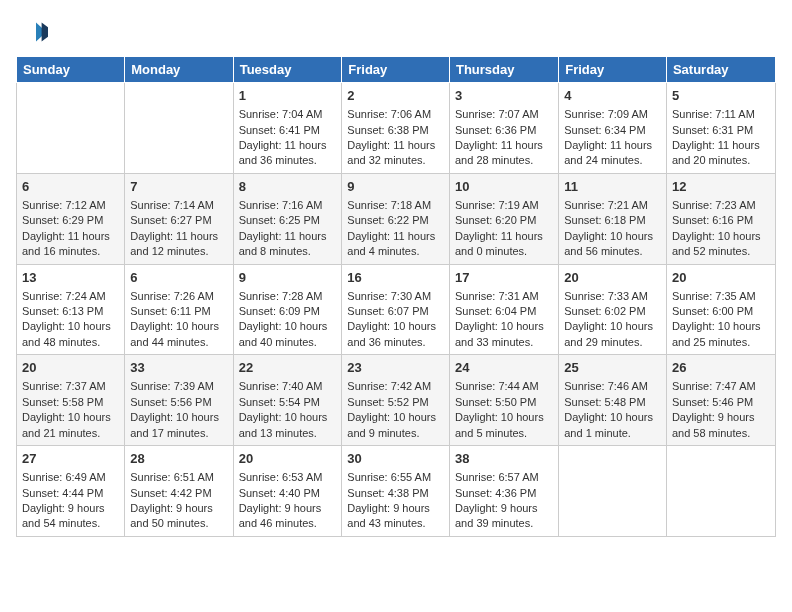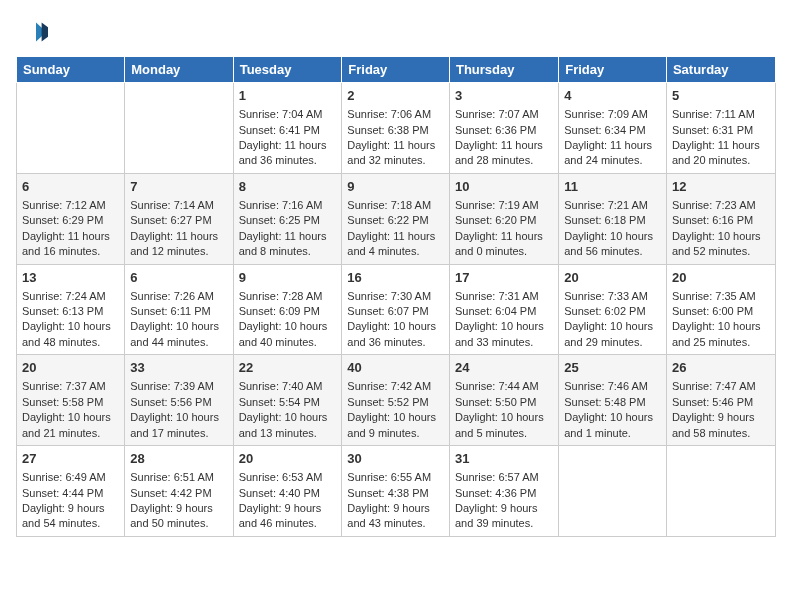--- a/index.html
+++ b/index.html
@@ -146,28 +146,28 @@
         <td><span class="day-num">9</span>Sunrise: 7:28 AM<br>Sunset: 6:09 PM<br>Daylight: 10 hours and 40 minutes.</td>
         <td><span class="day-num">16</span>Sunrise: 7:30 AM<br>Sunset: 6:07 PM<br>Daylight: 10 hours and 36 minutes.</td>
         <td><span class="day-num">17</span>Sunrise: 7:31 AM<br>Sunset: 6:04 PM<br>Daylight: 10 hours and 33 minutes.</td>
         <td><span class="day-num">20</span>Sunrise: 7:33 AM<br>Sunset: 6:02 PM<br>Daylight: 10 hours and 29 minutes.</td>
         <td><span class="day-num">20</span>Sunrise: 7:35 AM<br>Sunset: 6:00 PM<br>Daylight: 10 hours and 25 minutes.</td>
       </tr>
       <tr>
         <td><span class="day-num">20</span>Sunrise: 7:37 AM<br>Sunset: 5:58 PM<br>Daylight: 10 hours and 21 minutes.</td>
         <td><span class="day-num">33</span>Sunrise: 7:39 AM<br>Sunset: 5:56 PM<br>Daylight: 10 hours and 17 minutes.</td>
         <td><span class="day-num">22</span>Sunrise: 7:40 AM<br>Sunset: 5:54 PM<br>Daylight: 10 hours and 13 minutes.</td>
-        <td><span class="day-num">40</span>Sunrise: 7:42 AM<br>Sunset: 5:52 PM<br>Daylight: 10 hours and 9 minutes.</td>
+        <td><span class="day-num">23</span>Sunrise: 7:42 AM<br>Sunset: 5:52 PM<br>Daylight: 10 hours and 9 minutes.</td>
         <td><span class="day-num">24</span>Sunrise: 7:44 AM<br>Sunset: 5:50 PM<br>Daylight: 10 hours and 5 minutes.</td>
         <td><span class="day-num">25</span>Sunrise: 7:46 AM<br>Sunset: 5:48 PM<br>Daylight: 10 hours and 1 minute.</td>
         <td><span class="day-num">26</span>Sunrise: 7:47 AM<br>Sunset: 5:46 PM<br>Daylight: 9 hours and 58 minutes.</td>
       </tr>
       <tr>
         <td><span class="day-num">27</span>Sunrise: 6:49 AM<br>Sunset: 4:44 PM<br>Daylight: 9 hours and 54 minutes.</td>
         <td><span class="day-num">28</span>Sunrise: 6:51 AM<br>Sunset: 4:42 PM<br>Daylight: 9 hours and 50 minutes.</td>
         <td><span class="day-num">20</span>Sunrise: 6:53 AM<br>Sunset: 4:40 PM<br>Daylight: 9 hours and 46 minutes.</td>
         <td><span class="day-num">30</span>Sunrise: 6:55 AM<br>Sunset: 4:38 PM<br>Daylight: 9 hours and 43 minutes.</td>
-        <td><span class="day-num">31</span>Sunrise: 6:57 AM<br>Sunset: 4:36 PM<br>Daylight: 9 hours and 39 minutes.</td>
+        <td><span class="day-num">38</span>Sunrise: 6:57 AM<br>Sunset: 4:36 PM<br>Daylight: 9 hours and 39 minutes.</td>
         <td class="empty"></td>
         <td class="empty"></td>
       </tr>
     </tbody>
 </table>
 
 </body></html>

